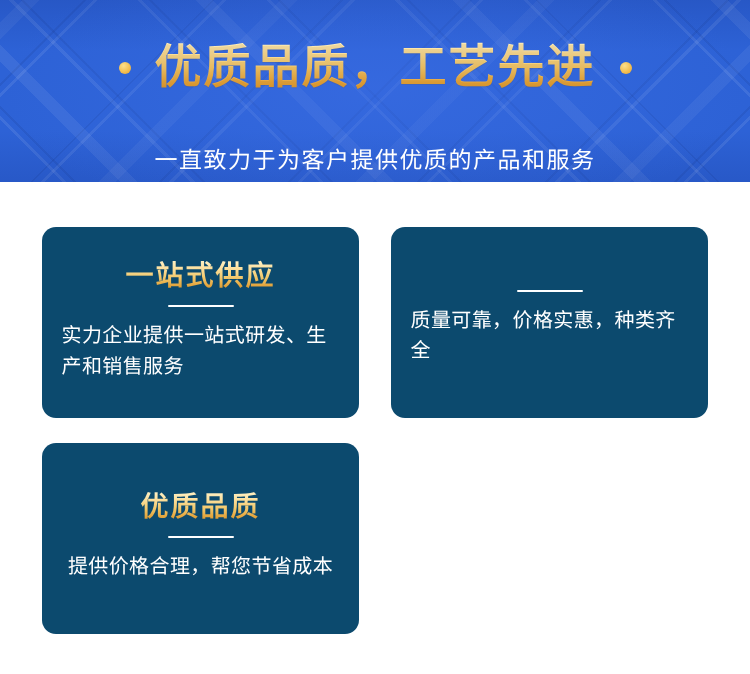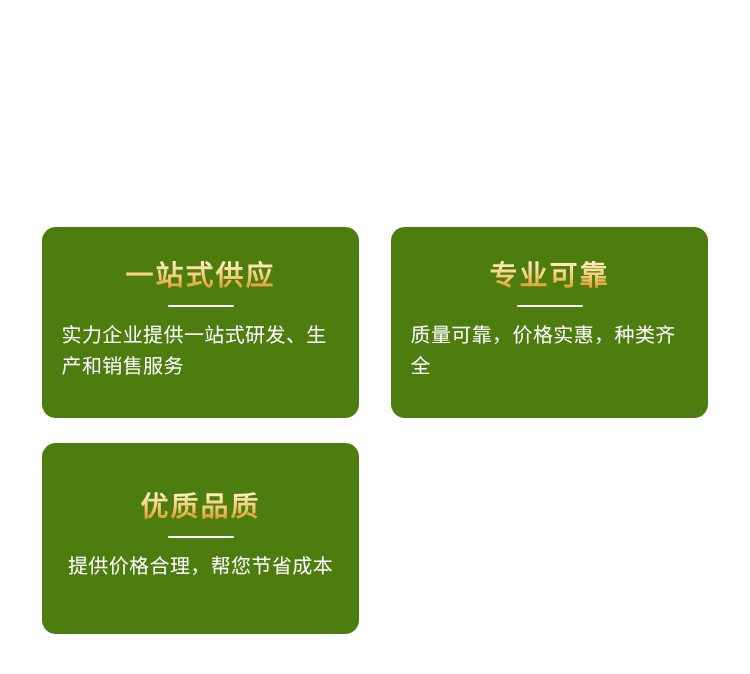--- a/index.html
+++ b/index.html
@@ -137,21 +137,21 @@
     top: 227px;
     width: 666px;
     display: grid;
     grid-template-columns: 317px 317px;
     grid-template-rows: 191px 191px;
     column-gap: 32px;
     row-gap: 25px;
   }
 
   .card {
-    background: #4d7c0f;
+    background: #0c4a6e;
     border-radius: 14px;
     display: flex;
     flex-direction: column;
     align-items: center;
     justify-content: center;
     padding: 6px 18px 10px;
     box-sizing: border-box;
     overflow: hidden;
   }
 
@@ -180,31 +180,44 @@
     line-height: 1.52;
     letter-spacing: 0.4px;
     max-width: 278px;
   }
 </style>
 </head>
 <body>
 
 <div class="page">
 
+  <div class="banner">
+    <div class="banner-pattern"></div>
+    <div class="banner-pattern2"></div>
+    <div class="banner-glow"></div>
+
+    <div class="banner-content">
+      <div class="title-row">
+        <span class="title-dot"></span>
+        <h1 class="banner-title">优质品质，工艺先进</h1>
+        <span class="title-dot"></span>
+      </div>
+      <div class="banner-subtitle">一直致力于为客户提供优质的产品和服务</div>
+    </div>
+  </div>
 
   <div class="cards">
 
     <div class="card">
       <div class="card-title">一站式供应</div>
       <div class="card-divider"></div>
       <div class="card-desc">实力企业提供一站式研发、生产和销售服务</div>
     </div>
 
     <div class="card">
-      <div class="card-title">专业可靠</div>
       <div class="card-divider"></div>
       <div class="card-desc">质量可靠，价格实惠，种类齐全</div>
     </div>
 
     <div class="card">
       <div class="card-title">优质品质</div>
       <div class="card-divider"></div>
       <div class="card-desc">提供价格合理，帮您节省成本</div>
     </div>
 

